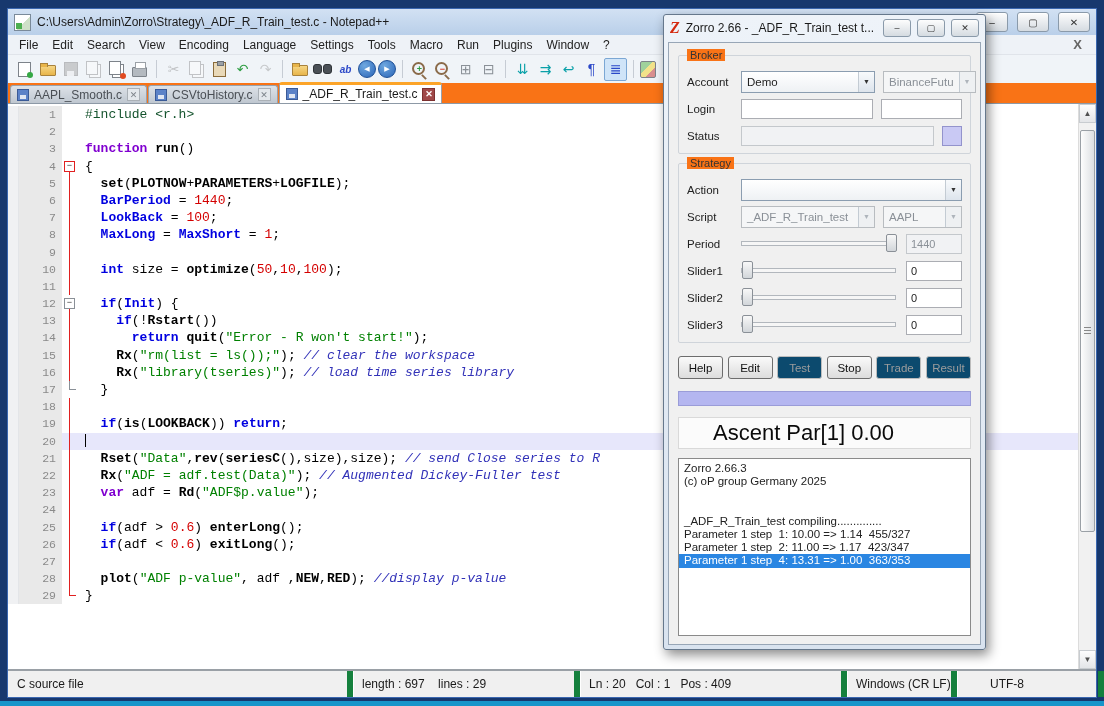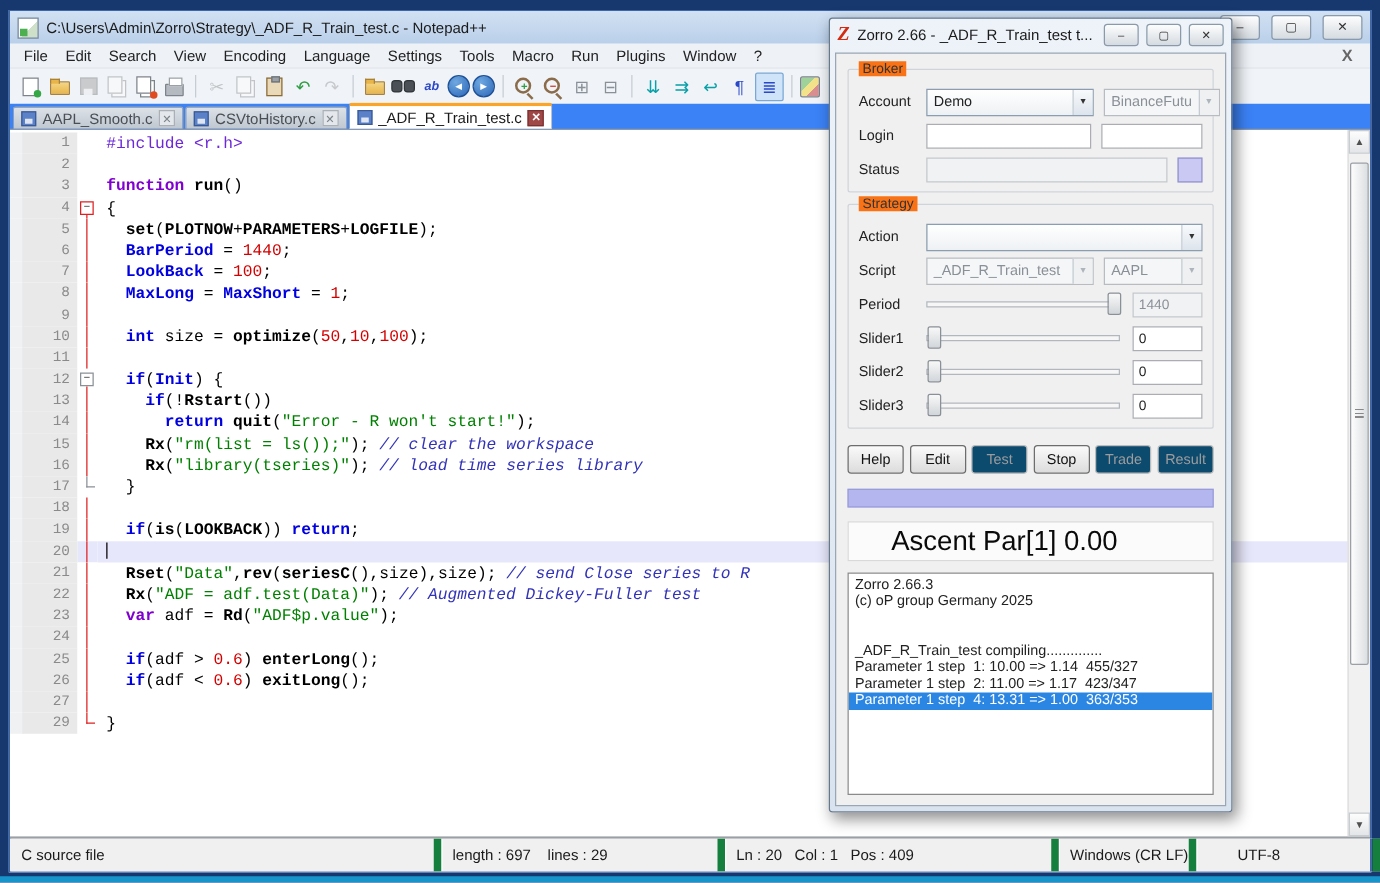--- a/index.html
+++ b/index.html
@@ -56,21 +56,21 @@
   .t-navc{width:16px;height:16px;border-radius:50%;background:radial-gradient(circle at 35% 30%,#6fa8e0,#2b66b8);
           color:#fff;font-size:7px;border:1px solid #1d4f96;}
   .t-mag{font-size:9px;font-weight:700;}
   .t-mag::before{content:"";position:absolute;top:3px;left:3px;width:9px;height:9px;border:2px solid #8a6b4a;
                  border-radius:50%;}
   .t-mag::after{content:"";position:absolute;bottom:2px;right:3px;width:6px;height:2px;background:#8a6b4a;
                 transform:rotate(45deg);}
   .t-map{width:14px;height:15px;border:1px solid #7d838a;
          background:linear-gradient(135deg,#9fd19b 0 38%,#f2e28a 38% 66%,#d98f8f 66%);}
   
-  .tabbar{height:20px;background:#3b82f6;display:flex;align-items:flex-end;padding:0 2px;gap:1px;
+  .tabbar{height:20px;background:#f97316;display:flex;align-items:flex-end;padding:0 2px;gap:1px;
           border-bottom:1px solid #8d99a6;}
   .tab{height:17px;display:flex;align-items:center;gap:5px;padding:0 6px;font-size:12px;color:#4a4f55;
        background:linear-gradient(#dde2e8,#bfc7d0);border:1px solid #98a2ad;border-bottom:none;
        border-radius:3px 3px 0 0;}
   .tab.active{background:#fff;color:#1a1a1a;border-top:3px solid #fca428;height:18px;}
   .floppy-mini{width:10px;height:10px;background:#5b82c8;border:1px solid #3a5a96;position:relative;}
   .floppy-mini::after{content:"";position:absolute;left:2px;bottom:1px;width:6px;height:4px;background:#dfe6f2;}
   .tab-close{font-size:9px;color:#7d838a;border:1px solid #aab0b6;background:#e4e8ec;width:11px;height:11px;
              display:flex;align-items:center;justify-content:center;}
   .tab.active .tab-close{color:#fff;background:#a04848;border-color:#7c3030;font-weight:700;}
@@ -93,21 +93,21 @@
   .code-text{flex:1;white-space:pre;font-size:13px;padding-left:7px;color:#000;}
   .code-row.current .fold-cell,.code-row.current .code-text{background:#e7e7fb;}
   .caret{display:inline-block;width:1px;height:13px;background:#000;vertical-align:-2px;}
   .tok-p{color:#000;}
   .tok-k{color:#0000e0;font-weight:700;}
   .tok-t{color:#8000d0;font-weight:700;}
   .tok-f{color:#000;font-weight:700;}
   .tok-n{color:#d40000;}
   .tok-s{color:#008000;}
   .tok-c{color:#3232b8;font-style:italic;}
-  .tok-pre{color:#6d28d9;}
+  .tok-pre{color:#14532d;}
   
   .vscroll{position:absolute;top:0;right:0;bottom:0;width:17px;background:#f1f1f1;border-left:1px solid #dcdcdc;}
   .sb-btn{height:17px;display:flex;align-items:center;justify-content:center;font-size:8px;color:#505050;
           background:linear-gradient(#fdfdfd,#e3e5e8);border:1px solid #c8ccd0;}
   .sb-btn.down{position:absolute;bottom:0;left:0;right:0;}
   .sb-thumb{position:absolute;left:1px;right:1px;top:26px;height:400px;border:1px solid #9aa0a6;border-radius:2px;
             background:linear-gradient(90deg,#fdfdfd,#dcdfe2);}
   .sb-grip{position:absolute;left:3px;right:3px;top:50%;margin-top:-4px;height:8px;
            background:repeating-linear-gradient(#888 0 1px,transparent 1px 3px);}
   
@@ -401,20 +401,26 @@
           <span class="code-text"><span class="tok-p">  </span><span class="tok-k">if</span><span class="tok-p">(adf &lt; </span><span class="tok-n">0.6</span><span class="tok-p">) </span><span class="tok-f">exitLong</span><span class="tok-p">();</span></span>
         </div>
         <div class="code-row">
           <span class="gutter-bm"></span>
           <span class="gutter-num">27</span>
           <span class="fold-cell" data-m="line"></span>
           <span class="code-text"></span>
         </div>
         <div class="code-row">
           <span class="gutter-bm"></span>
+          <span class="gutter-num">28</span>
+          <span class="fold-cell" data-m="line"></span>
+          <span class="code-text"><span class="tok-p">  </span><span class="tok-f">plot</span><span class="tok-p">(</span><span class="tok-s">"ADF p-value"</span><span class="tok-p">, adf ,</span><span class="tok-f">NEW</span><span class="tok-p">,</span><span class="tok-f">RED</span><span class="tok-p">); </span><span class="tok-c">//display p-value</span></span>
+        </div>
+        <div class="code-row">
+          <span class="gutter-bm"></span>
           <span class="gutter-num">29</span>
           <span class="fold-cell" data-m="end"></span>
           <span class="code-text"><span class="tok-p">}</span></span>
         </div>
       </div>
     <div class="vscroll">
       <div class="sb-btn up">▲</div>
       <div class="sb-thumb">
         <div class="sb-grip"></div>
       </div>

